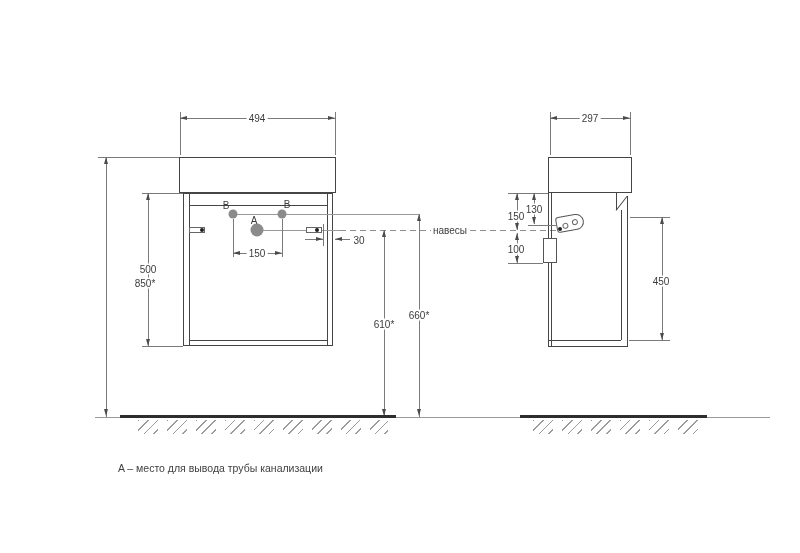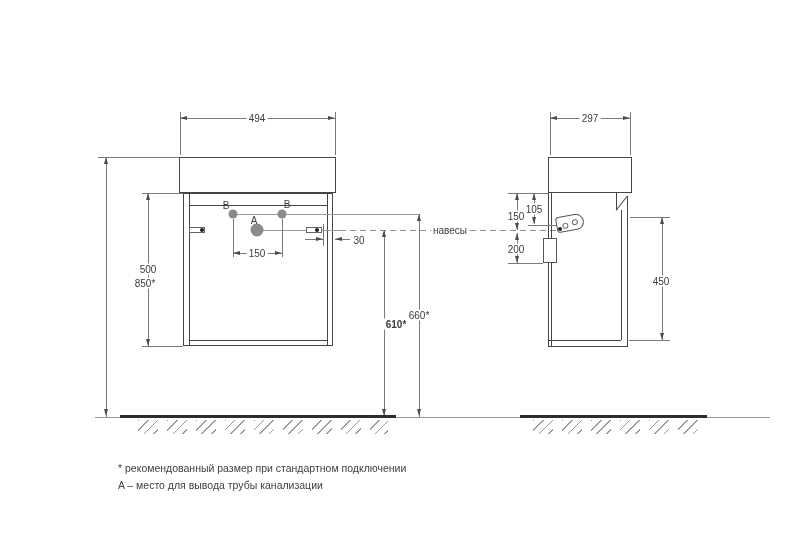--- a/index.html
+++ b/index.html
@@ -114,21 +114,21 @@
       <div class="a a-rt" style="left:323px;top:239px;"></div>
       <div class="h" style="left:335px;top:239px;width:15px;"></div>
       <div class="a a-lf" style="left:335px;top:239px;"></div>
       <div class="dl" style="left:359px;top:240px;">30</div>
     </div>
 
     <div>
       <div class="v" style="left:384px;top:230px;height:187px;"></div>
       <div class="a a-up" style="left:384px;top:230px;"></div>
       <div class="a a-dn" style="left:384px;top:416px;"></div>
-      <div class="dl" style="left:396px;top:324px;font-weight:bold;">610*</div>
+      <div class="dl" style="left:384px;top:324px;">610*</div>
     </div>
 
     <div>
       <div class="v" style="left:419px;top:214px;height:203px;"></div>
       <div class="a a-up" style="left:419px;top:214px;"></div>
       <div class="a a-dn" style="left:419px;top:416px;"></div>
       <div class="dl" style="left:419px;top:315px;">660*</div>
     </div>
   </div>
 
@@ -162,36 +162,36 @@
       <div class="dl" style="left:590px;top:118px;">297</div>
     </div>
 
     <div class="h" style="left:508px;top:193px;width:40px;"></div>
 
     <div>
       <div class="v" style="left:534px;top:193px;height:31px;"></div>
       <div class="a a-up" style="left:534px;top:193px;"></div>
       <div class="a a-dn" style="left:534px;top:224px;"></div>
       <div class="h" style="left:528px;top:225px;width:28px;"></div>
-      <div class="dl" style="left:534px;top:209px;">105</div>
+      <div class="dl" style="left:534px;top:209px;">130</div>
     </div>
 
     <div>
       <div class="v" style="left:517px;top:193px;height:37px;"></div>
       <div class="a a-up" style="left:517px;top:193px;"></div>
       <div class="a a-dn" style="left:517px;top:230px;"></div>
       <div class="dl" style="left:516px;top:216px;">150</div>
     </div>
 
     <div>
       <div class="v" style="left:517px;top:233px;height:30px;"></div>
       <div class="a a-up" style="left:517px;top:233px;"></div>
       <div class="a a-dn" style="left:517px;top:263px;"></div>
       <div class="h" style="left:508px;top:263px;width:35px;"></div>
-      <div class="dl" style="left:516px;top:249px;">200</div>
+      <div class="dl" style="left:516px;top:249px;">100</div>
     </div>
 
     <div>
       <div class="h" style="left:630px;top:217px;width:40px;"></div>
       <div class="h" style="left:629px;top:340px;width:41px;"></div>
       <div class="v" style="left:662px;top:217px;height:123px;"></div>
       <div class="a a-up" style="left:662px;top:217px;"></div>
       <div class="a a-dn" style="left:662px;top:340px;"></div>
       <div class="dl" style="left:661px;top:281px;">450</div>
     </div>
@@ -199,17 +199,16 @@
 
   <div>
     <div class="h lt" style="left:95px;top:417px;width:675px;"></div>
     <div class="floor-thick" style="left:120px;top:415px;width:276px;"></div>
     <div class="floor-thick" style="left:520px;top:415px;width:187px;"></div>
     <div class="hatch" style="left:138px;top:420px;width:250px;"></div>
     <div class="hatch" style="left:533px;top:420px;width:166px;"></div>
   </div>
 
   <div class="notes">
-    <div>* рекомендованный размер при стандартном подключении</div>
     <div>A – место для вывода трубы канализации</div>
   </div>
 
 </div>
 
 </body></html>

